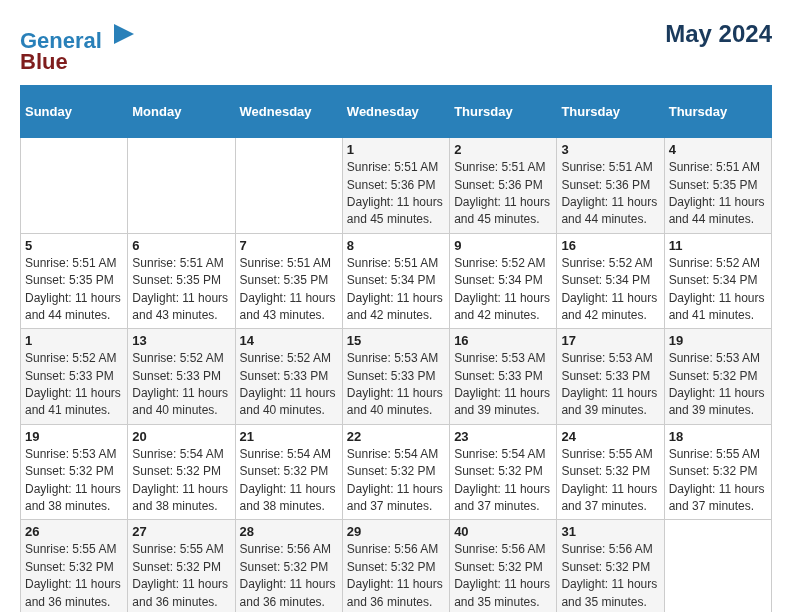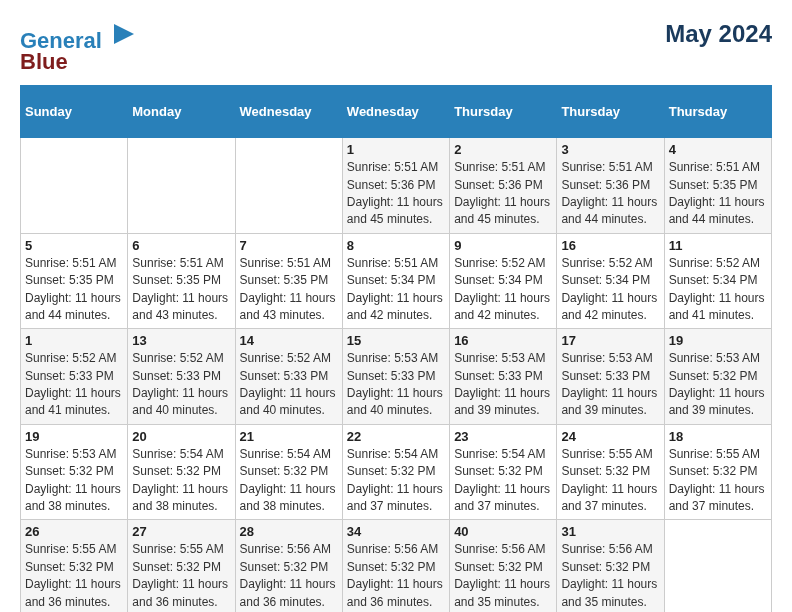--- a/index.html
+++ b/index.html
@@ -326,21 +326,21 @@
 and 36 minutes.</div>
         </td>
         <td>
           <span class="day-num">28</span>
           <div class="cell-content">Sunrise: 5:56 AM
 Sunset: 5:32 PM
 Daylight: 11 hours
 and 36 minutes.</div>
         </td>
         <td>
-          <span class="day-num">34</span>
+          <span class="day-num">29</span>
           <div class="cell-content">Sunrise: 5:56 AM
 Sunset: 5:32 PM
 Daylight: 11 hours
 and 36 minutes.</div>
         </td>
         <td>
           <span class="day-num">40</span>
           <div class="cell-content">Sunrise: 5:56 AM
 Sunset: 5:32 PM
 Daylight: 11 hours

